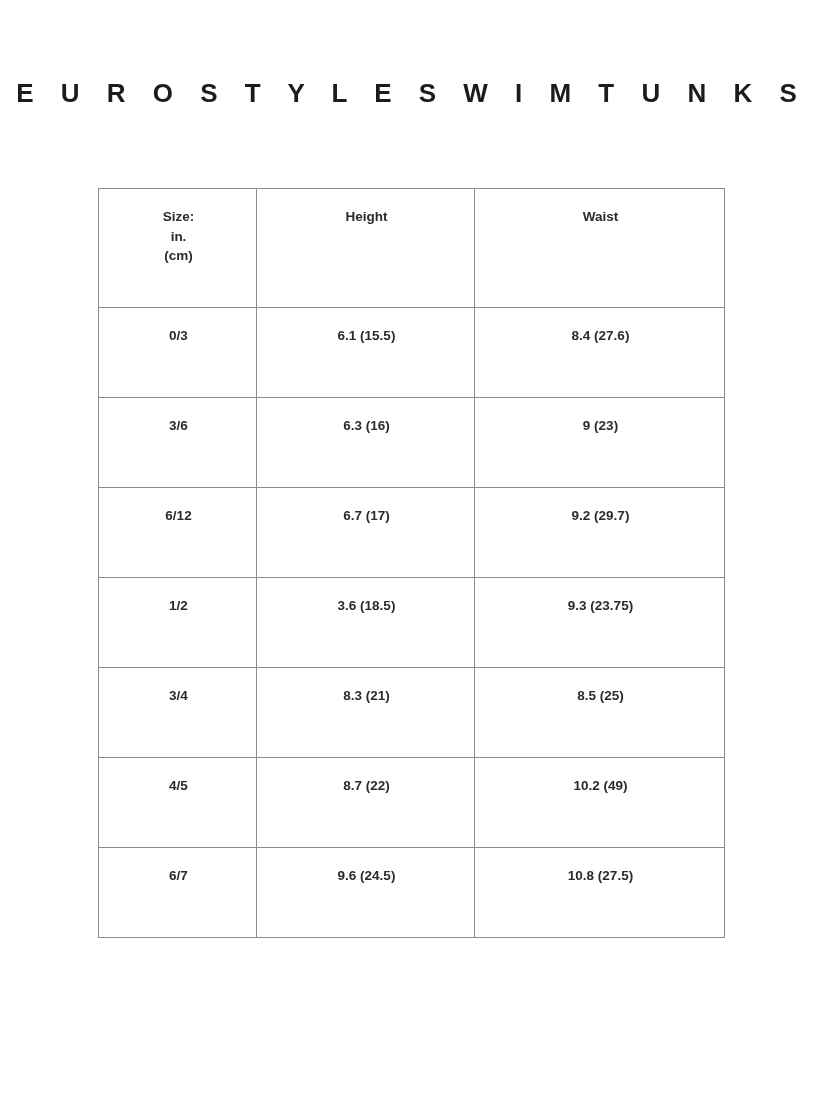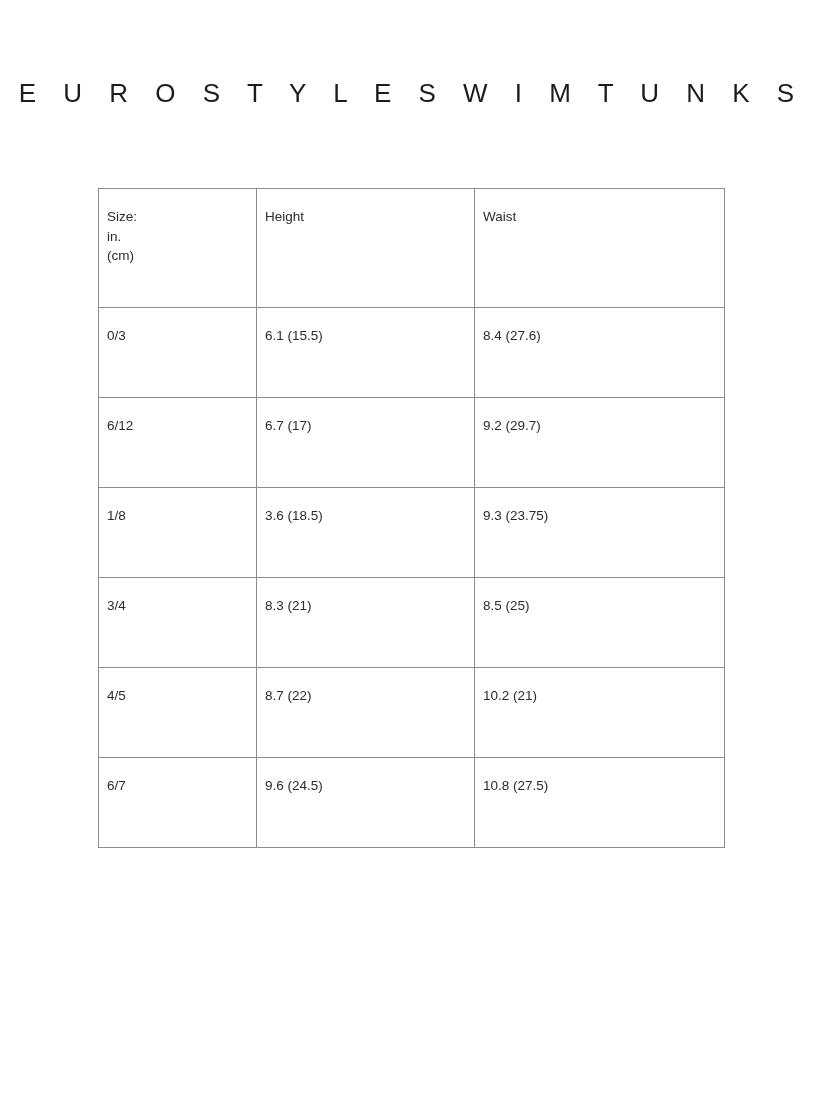--- a/index.html
+++ b/index.html
@@ -21,38 +21,38 @@
     box-sizing: border-box;
     position: relative;
   }
   .doc-title {
     position: absolute;
     top: 78px;
     left: 0;
     width: 823px;
     text-align: center;
     font-size: 26px;
-    font-weight: 400;
+    font-weight: 700;
     letter-spacing: 10px;
     color: #1c1c1c;
     white-space: nowrap;
   }
   .size-table {
     position: absolute;
     top: 188px;
     left: 98px;
     width: 626px;
     border-collapse: collapse;
     table-layout: fixed;
   }
   .size-table td, .size-table th {
     border: 1px solid #8c8c8c;
-    text-align: left;
+    text-align: center;
     vertical-align: top;
-    font-weight: 400;
+    font-weight: 700;
     font-size: 13.5px;
     color: #2b2b2b;
     padding: 18px 6px 0 8px;
     line-height: 1.45;
   }
   .size-table col.c-size { width: 158px; }
   .size-table col.c-height { width: 218px; }
   .size-table col.c-waist { width: 250px; }
 
   .size-table thead th {
@@ -94,38 +94,43 @@
         </th>
       </tr>
     </thead>
     <tbody>
       <tr>
         <td>0/3</td>
         <td>6.1 (15.5)</td>
         <td>8.4 (27.6)</td>
       </tr>
       <tr>
+        <td>3/6</td>
+        <td>6.3 (16)</td>
+        <td>9 (23)</td>
+      </tr>
+      <tr>
         <td>6/12</td>
         <td>6.7 (17)</td>
         <td>9.2 (29.7)</td>
       </tr>
       <tr>
-        <td>1/8</td>
+        <td>1/2</td>
         <td>3.6 (18.5)</td>
         <td>9.3 (23.75)</td>
       </tr>
       <tr>
         <td>3/4</td>
         <td>8.3 (21)</td>
         <td>8.5 (25)</td>
       </tr>
       <tr>
         <td>4/5</td>
         <td>8.7 (22)</td>
-        <td>10.2 (21)</td>
+        <td>10.2 (49)</td>
       </tr>
       <tr>
         <td>6/7</td>
         <td>9.6 (24.5)</td>
         <td>10.8 (27.5)</td>
       </tr>
 
     </tbody>
   </table>
 

